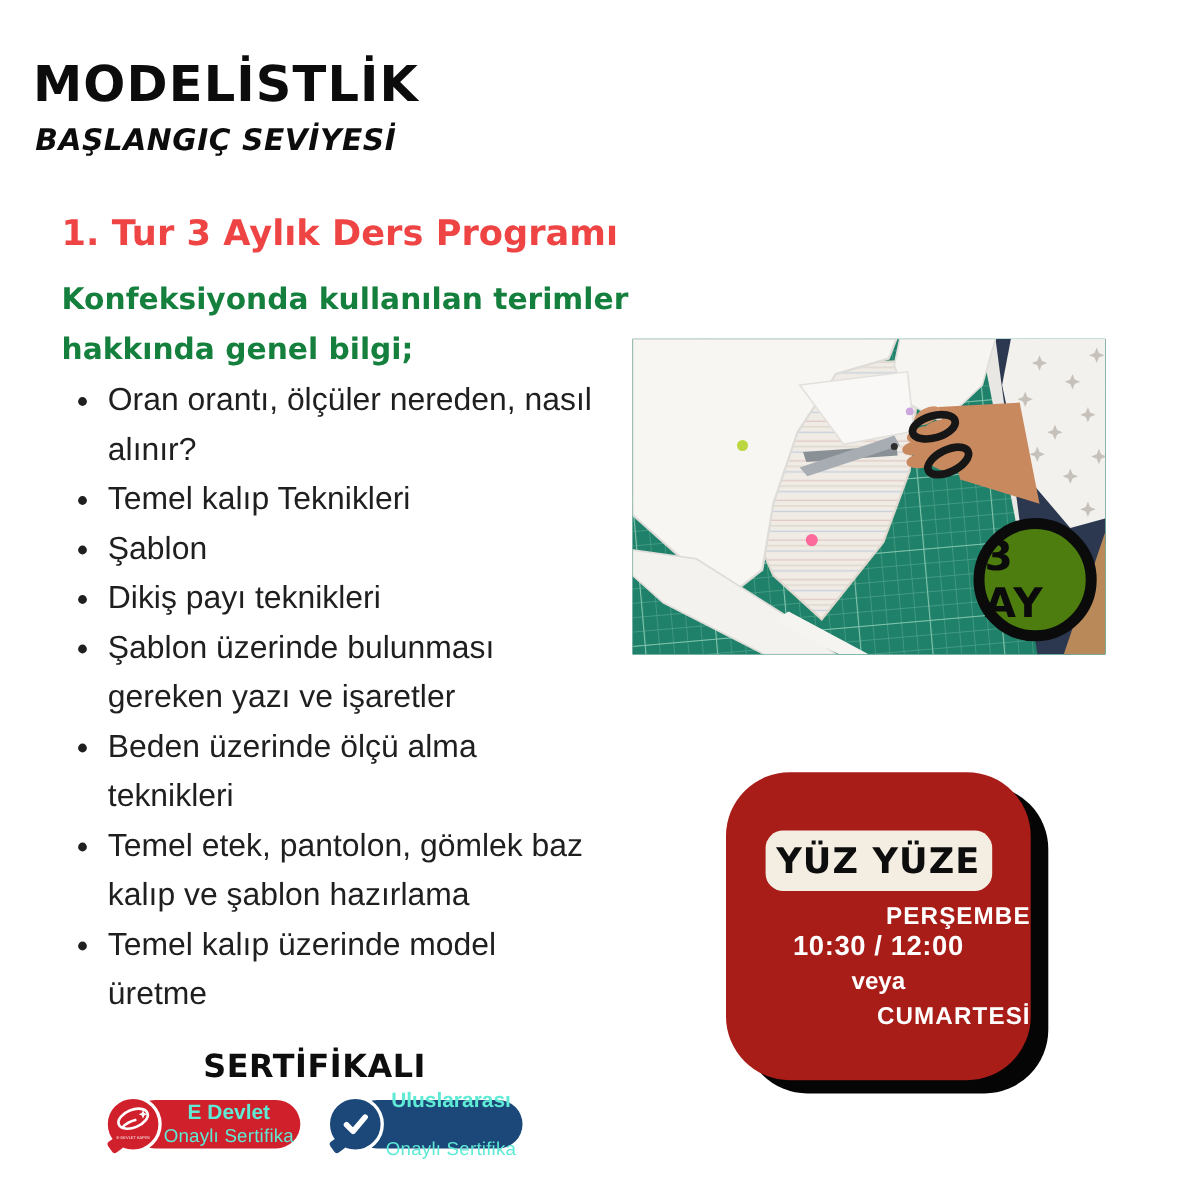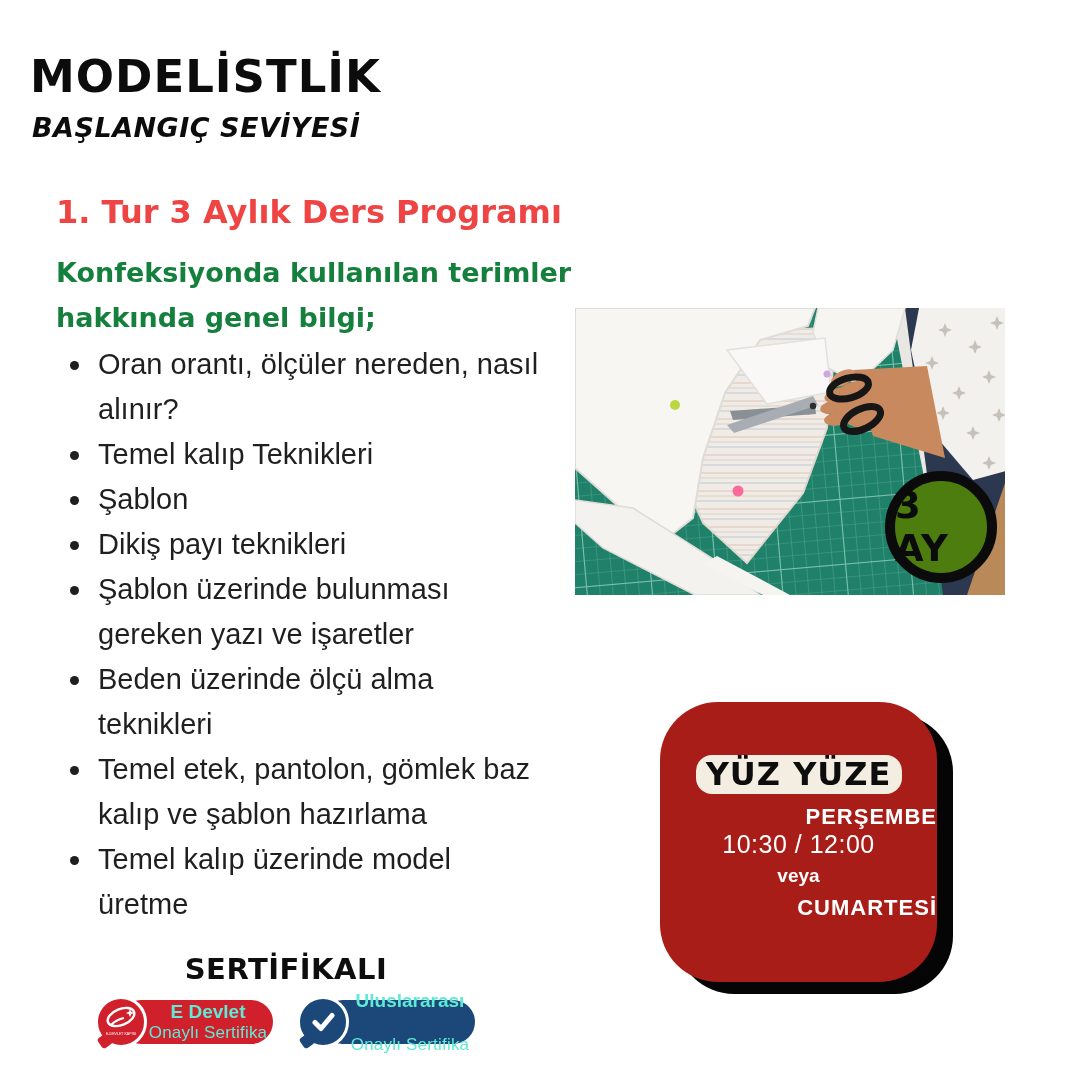--- a/index.html
+++ b/index.html
@@ -45,29 +45,29 @@
     font-family:"DejaVu Sans",sans-serif;font-weight:bold;font-size:37px;color:#0b0b0b;
     letter-spacing:1px;
   }
 
   
   .schedule-card{
     left:660px;top:702px;width:277px;height:280px;border-radius:58px;
     background:#A91D18;box-shadow:16px 12px 0 0 #050505;
   }
   .mode-pill{
-    margin:53px auto 0 auto;width:206px;height:39px;border-radius:16px;
-    background:#F3EEE1;display:flex;align-items:flex-start;justify-content:center;
+    margin:53px auto 0 auto;width:206px;height:55px;border-radius:16px;
+    background:#F3EEE1;display:flex;align-items:center;justify-content:center;
     font-family:"DejaVu Sans",sans-serif;font-weight:bold;font-size:32px;
     color:#0d0d0d;letter-spacing:1px;
   }
   .schedule-lines{margin-top:9px;text-align:center;color:#ffffff;}
   .l-day{font-size:22px;font-weight:bold;letter-spacing:1px;line-height:27px;text-align:right;}
-  .l-time{font-size:25px;font-weight:normal;line-height:28px;letter-spacing:.5px;}
-  .l-or{font-size:19px;font-weight:bold;line-height:30px;margin:3px 0;text-align:center;}
+  .l-time{font-size:25px;font-weight:bold;line-height:28px;letter-spacing:.5px;}
+  .l-or{font-size:22px;font-weight:bold;line-height:30px;margin:3px 0;text-align:center;}
 
   
   .cert-heading{
     left:156px;top:952px;width:260px;text-align:center;
     font-family:"DejaVu Sans",sans-serif;font-weight:bold;font-size:29px;
     letter-spacing:.5px;color:#0e0e0e;
   }
   .badge{height:52px;}
   .badge-red{left:95px;top:996px;width:178px;}
   .badge-blue{left:297px;top:996px;width:178px;}

